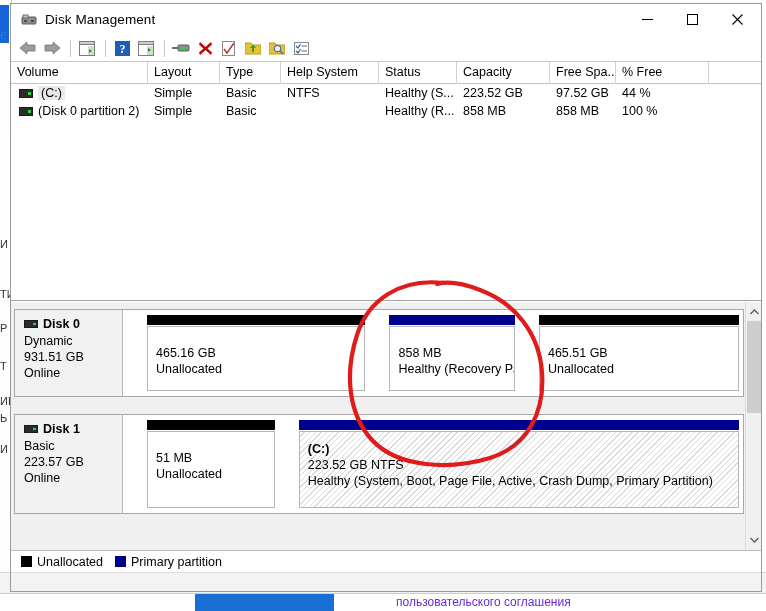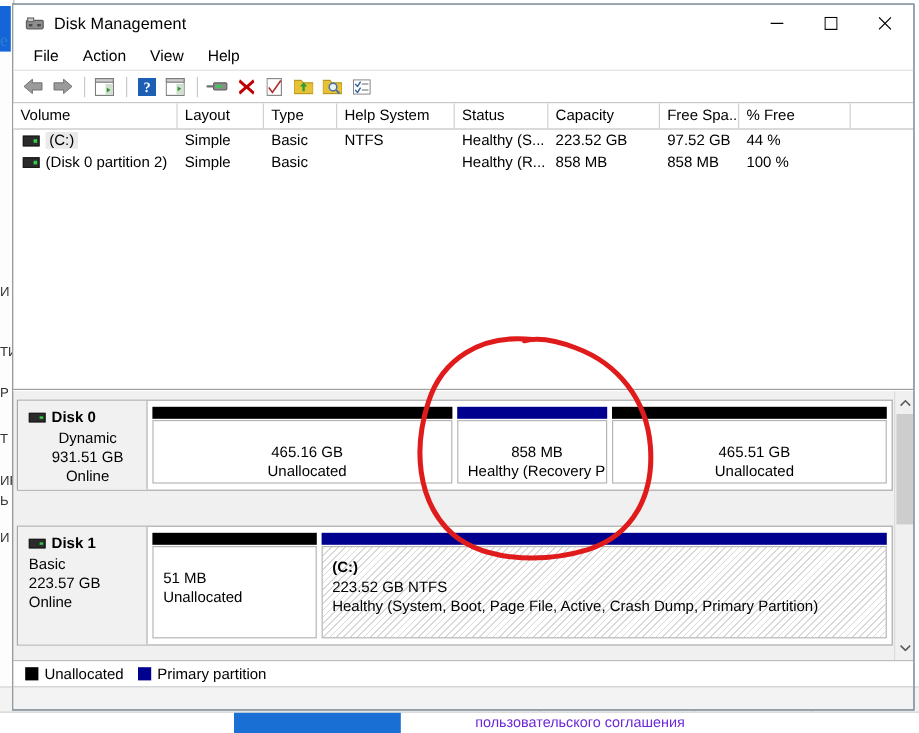--- a/index.html
+++ b/index.html
@@ -59,21 +59,21 @@
   #bg-hline {
     position: absolute; left: 0; top: 593px; width: 766px; height: 1px;
     background: #cccccc;
   }
 
   
   #disk-window {
     position: absolute;
     left: 10px; top: 3px;
     width: 752px; height: 589px;
-    background: #0c4a6e;
+    background: #737373;
     border: 1px solid #9a9a9a;
     display: flex; flex-direction: column;
   }
 
   
   #title-bar {
     height: 31px; min-height: 31px;
     background: #ffffff;
     display: flex; align-items: center;
     position: relative;
@@ -171,21 +171,21 @@
     overflow: hidden;
     border-top: 1px solid #ffffff;
   }
   .disk-row {
     position: absolute;
     left: 3px; width: 730px;
     background: #ffffff;
     border: 1px solid #a8a8a8;
     display: flex;
   }
-  #disk-row-0 { top: 7px; height: 76px; text-align: center; }
+  #disk-row-0 { top: 7px; height: 88px; }
   #disk-row-1 { top: 112px; height: 100px; }
   .disk-info {
     width: 108px; min-width: 108px;
     background: #f1f1f1;
     border-right: 1px solid #b5b5b5;
     padding: 7px 0 0 9px;
   }
   .disk-title {
     font-size: 12.5px; font-weight: bold; color: #000;
     display: flex; align-items: center; margin-bottom: 2px;
@@ -202,20 +202,21 @@
   .disk-meta { font-size: 12.5px; color: #000; line-height: 16px; }
   .disk-parts {
     flex: 1; display: flex;
     padding: 5px 4px 5px 4px;
     position: relative;
   }
   .part {
     position: relative;
     display: flex; flex-direction: column;
     margin-right: 4px;
+    margin-left: 20px;
   }
   .part:last-child { margin-right: 0; }
   .part-bar { height: 10px; width: 100%; }
   .part-body {
     flex: 1; border: 1px solid #b6b6b6; background: #ffffff;
     margin-top: 1px;
     padding: 18px 0 0 8px;
     font-size: 12.5px; color: #000; line-height: 16px;
     overflow: hidden; white-space: nowrap;
   }
@@ -312,26 +313,20 @@
         </svg>
     </div>
     <div class="winbtn" id="btn-close">
       <svg width="11" height="11" viewBox="0 0 11 11">
           <line x1="0.5" y1="0.5" x2="10.5" y2="10.5" stroke="#000" stroke-width="1.1"></line>
           <line x1="10.5" y1="0.5" x2="0.5" y2="10.5" stroke="#000" stroke-width="1.1"></line>
         </svg>
     </div>
   </div>
 
-  <div id="menu-bar">
-    <div class="menu-item">File</div>
-    <div class="menu-item">Action</div>
-    <div class="menu-item">View</div>
-    <div class="menu-item">Help</div>
-  </div>
 
   <div id="toolbar">
     <div class="tb">
       <svg width="18" height="14" viewBox="0 0 18 14">
         <path d="M8 1 L1 7 L8 13 L8 10 L16 10 L16 4 L8 4 Z" fill="#9b9b9b" stroke="#6f6f6f" stroke-width="0.8"></path>
       </svg>
     </div>
     <div class="tb">
       <svg width="18" height="14" viewBox="0 0 18 14">
         <path d="M10 1 L17 7 L10 13 L10 10 L2 10 L2 4 L10 4 Z" fill="#9b9b9b" stroke="#6f6f6f" stroke-width="0.8"></path>

